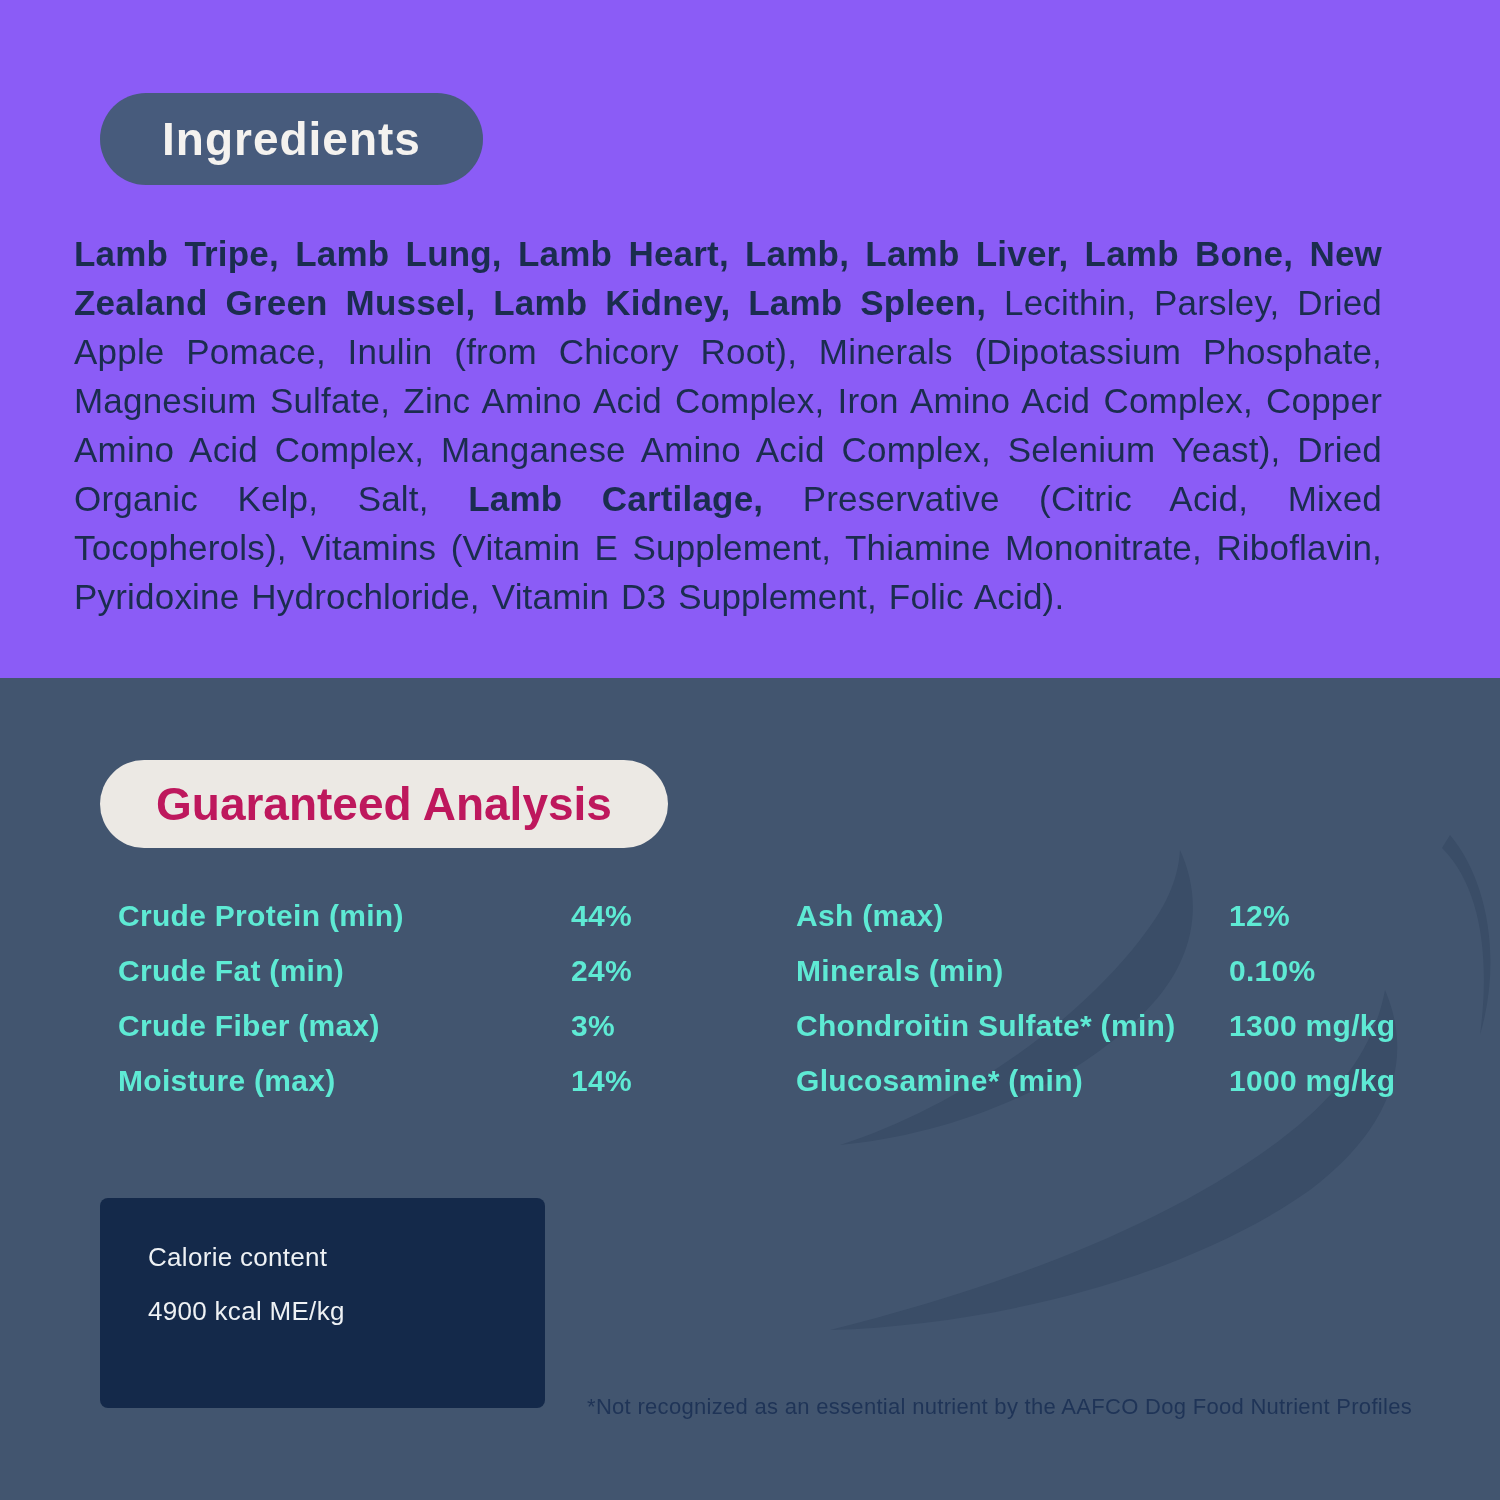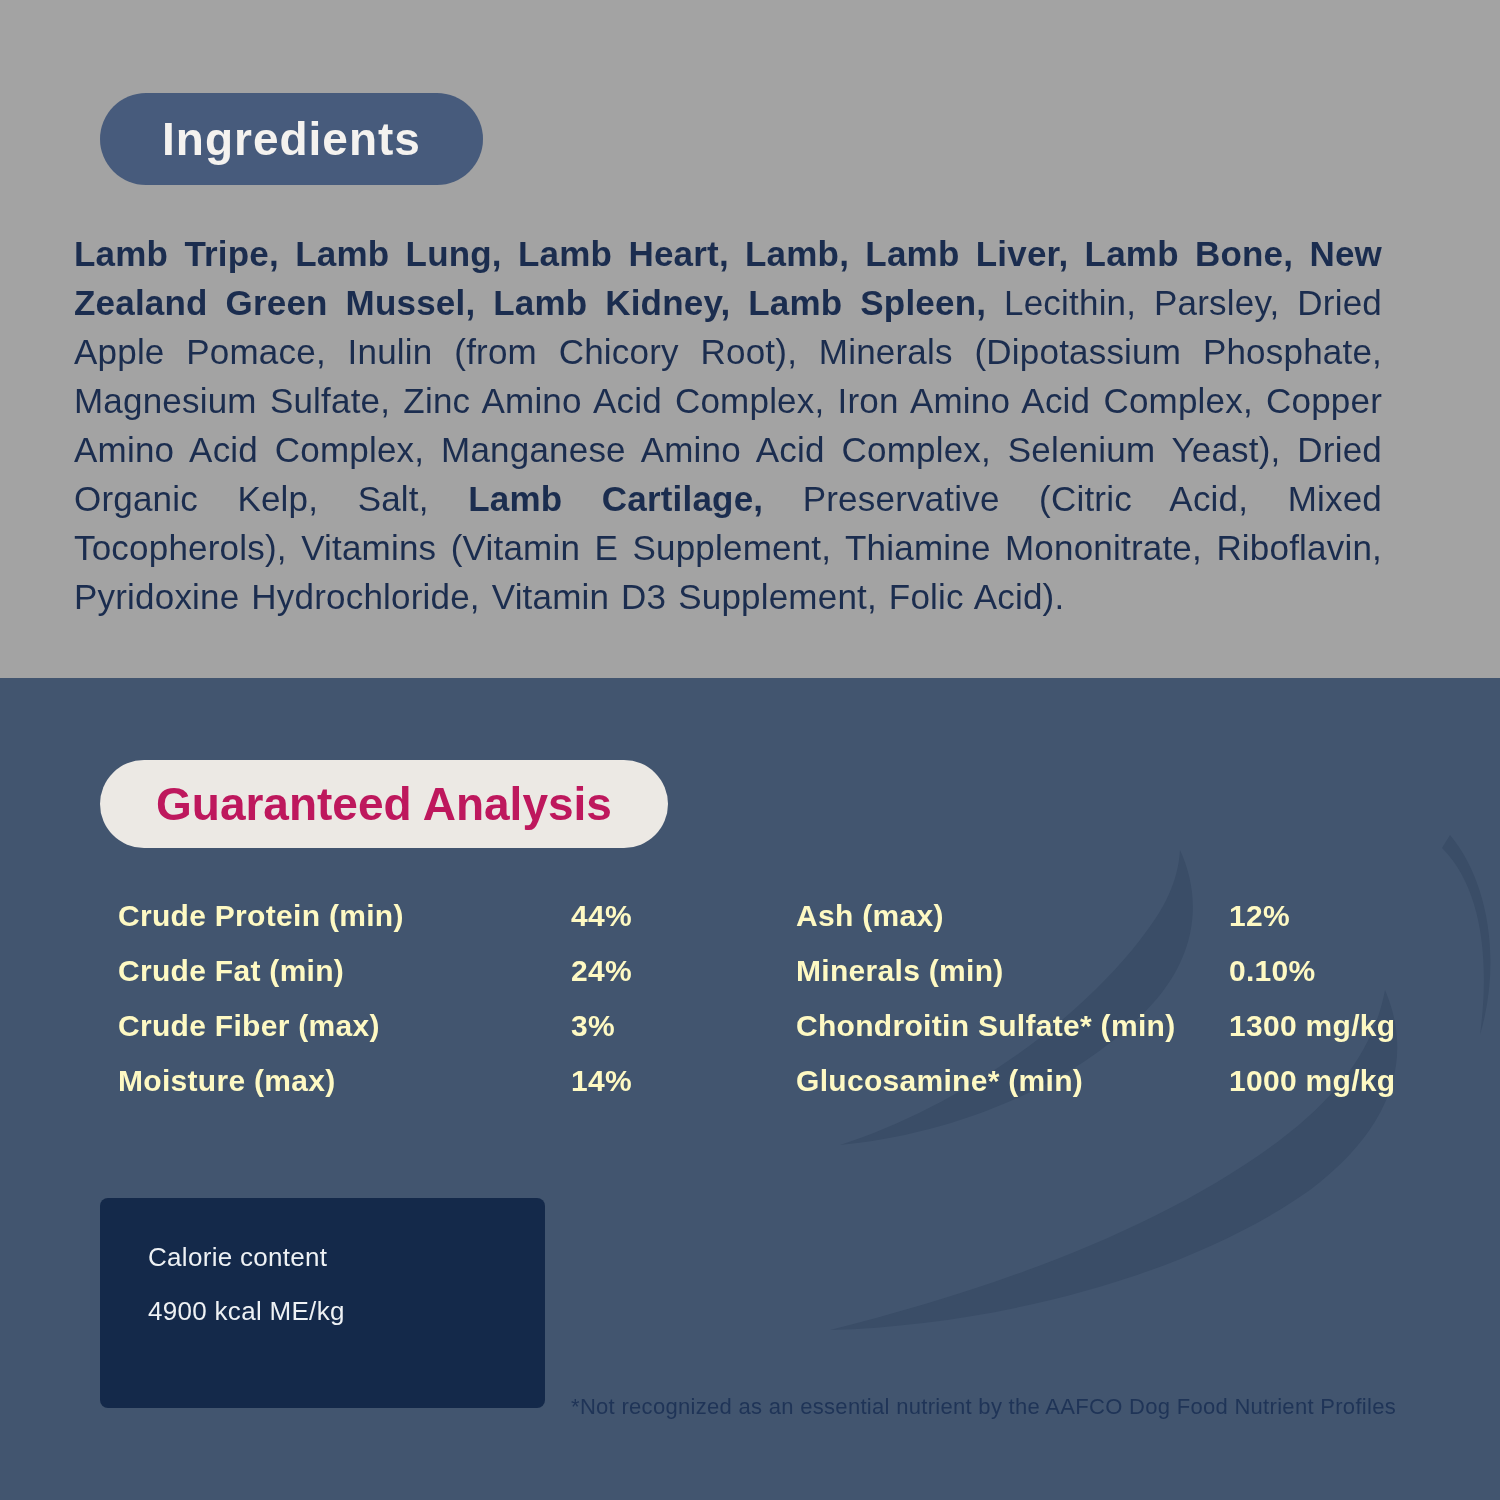--- a/index.html
+++ b/index.html
@@ -1,21 +1,21 @@
 <!DOCTYPE html>
 <html><head>
 <meta charset="utf-8">
 <style>
   html,body{margin:0;padding:0;background:#888;}
   .page{
     position:relative;width:1500px;height:1500px;margin:0 auto;
     font-family:"Liberation Sans",sans-serif;overflow:hidden;background:#e9e6e1;
   }
   
-  .top-section{position:relative;width:100%;height:678px;background:#a3a3a3;}
+  .top-section{position:relative;width:100%;height:678px;background:#8b5cf6;}
   .ing-badge{
     display:inline-block;margin:93px 0 0 100px;background:#475b7c;color:#f4f2ef;
     font-size:46px;font-weight:700;line-height:92px;padding:0 62px;border-radius:46px;
     letter-spacing:1px;
   }
   .ing-text{
     margin:44px 118px 0 74px;font-size:35px;line-height:49px;color:#1b2d4f;
     text-align:justify;letter-spacing:.2px;word-spacing:2px;
   }
   .ing-text .b{font-weight:700;}
@@ -23,32 +23,32 @@
   .bottom-section{position:relative;width:100%;height:822px;background:#42556f;overflow:hidden;}
   .ga-pill{
     position:relative;z-index:2;display:inline-block;margin:82px 0 0 100px;background:#ece9e4;
     color:#be185d;font-size:46px;font-weight:700;line-height:88px;padding:0 56px;border-radius:44px;
   }
   .analysis{
     position:relative;z-index:2;margin:40px 90px 0 118px;
     display:grid;grid-template-columns:453px 225px 433px 1fr;
   }
   .analysis .cell{
-    height:55px;line-height:55px;font-size:30px;font-weight:700;color:#fef9c3;
+    height:55px;line-height:55px;font-size:30px;font-weight:700;color:#5eead4;
     white-space:nowrap;letter-spacing:.3px;
   }
   .cal-box{
     position:relative;z-index:2;margin:90px 0 0 100px;width:445px;height:210px;
     background:#14294a;border-radius:8px;box-sizing:border-box;padding:40px 0 0 48px;
     color:#eef1f4;
   }
   .cal-box .cl{font-size:26px;line-height:38px;white-space:nowrap;letter-spacing:.3px;}
   .cal-gap{height:16px;}
   .footnote{
-    position:absolute;z-index:2;right:104px;top:716px;font-size:22px;color:#1f3457;
+    position:absolute;z-index:2;right:88px;top:716px;font-size:22px;color:#1f3457;
     letter-spacing:.3px;white-space:nowrap;
   }
   
   .swirl{position:absolute;z-index:1;right:0;top:132px;width:670px;height:560px;}
   .swirl path{fill:#3a4d67;}
 </style>
 </head>
 <body>
 
 <div class="page">

